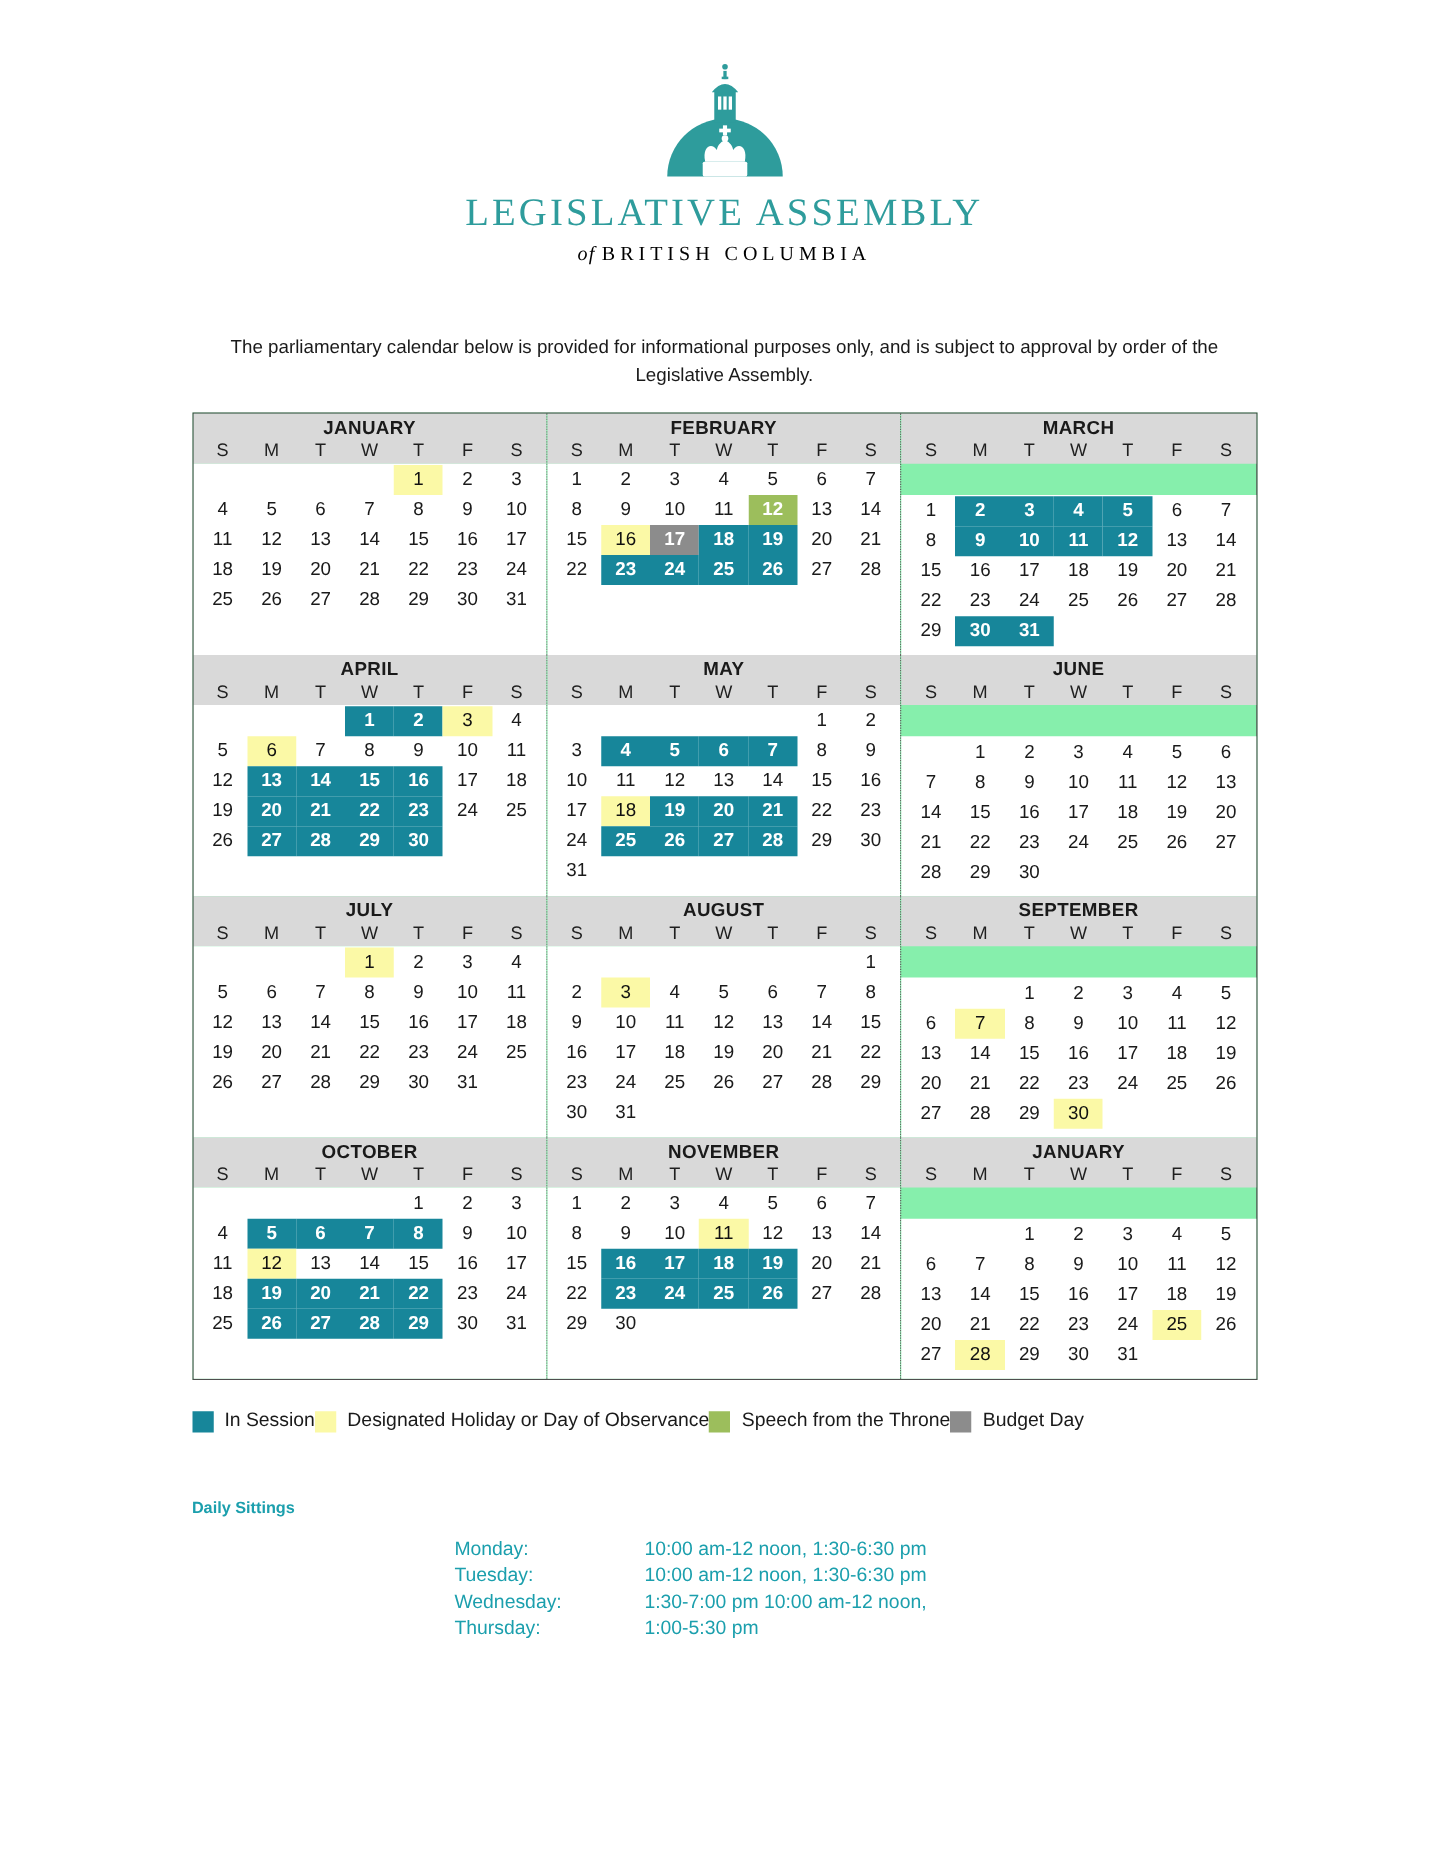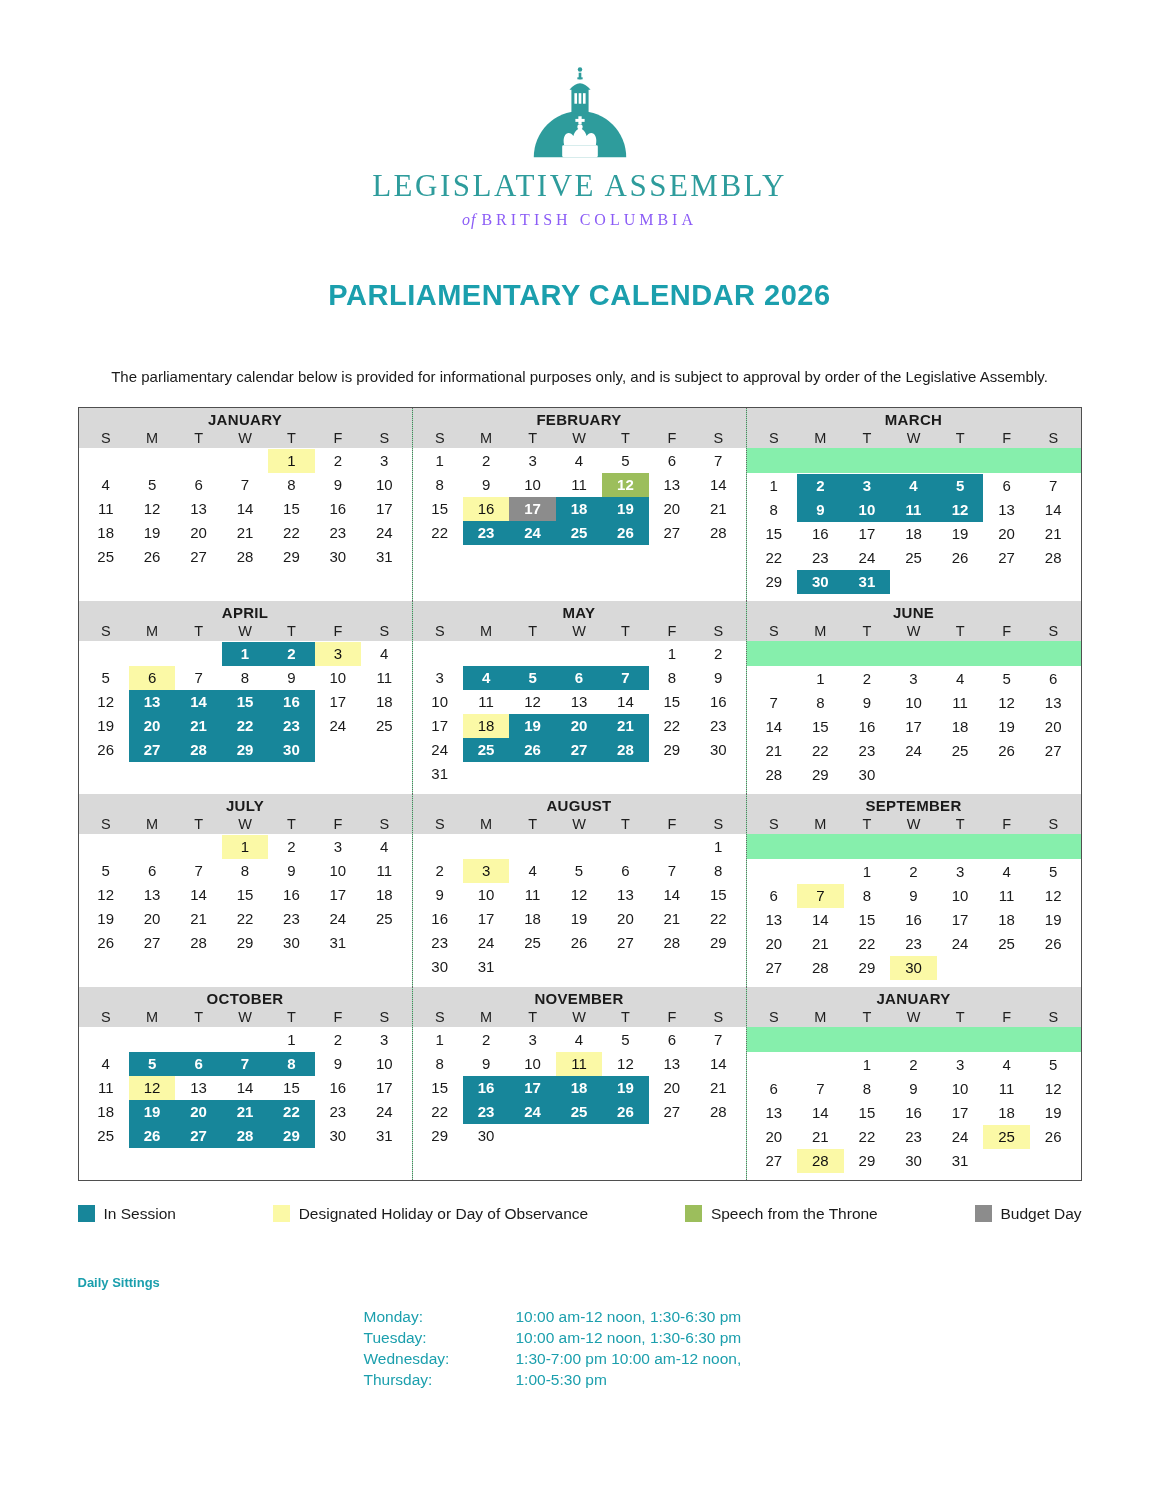--- a/index.html
+++ b/index.html
@@ -2,31 +2,31 @@
 <html style="--session: #17869A; --holiday: #FBF9A6; --throne: #9CBE5C; --budget: #8C8C8C; --accent: #1B9FAD; --logo_teal: #2E9C9C; --header_band: #D9D9D9;"><head>
 <meta charset="utf-8">
 <style>
   * { box-sizing: border-box; }
   html,body { margin:0; padding:0; }
   body {
     width:1159px; min-height:1500px; background:#ffffff;
     font-family:"Liberation Sans", sans-serif; color:#1a1a1a;
     overflow:hidden;
   }
-  .page { width:1004px; margin:16px auto; padding-top:46px; }
+  .page { width:852px; margin:0 auto; padding-top:46px; }
 
   
   .logo { text-align:center; }
   .logo svg { display:block; margin:0 auto; }
   .wordmark {
     font-family:"Liberation Serif", serif; color:var(--logo_teal,#2E9C9C);
     font-size:31px; letter-spacing:2.5px; margin-top:10px; white-space:nowrap;
   }
   .logo-sub {
-    font-family:"Liberation Serif", serif; color:#8b5cf6;
+    font-family:"Liberation Serif", serif; color:#000000;
     font-size:16px; letter-spacing:4px; margin-top:7px;
   }
   .logo-sub em { letter-spacing:1px; margin-right:5px; font-size:16px; }
 
   
   h1.page-title {
     text-align:center; color:var(--accent,#1B9FAD); font-size:29px;
     letter-spacing:0.5px; margin:50px 0 0; font-weight:bold;
   }
   .intro { font-size:15px; line-height:1.5; margin:54px 0 18px;text-align:center; }
@@ -48,21 +48,21 @@
     align-content:start; padding:1px 4px 7px; flex:1; background:#fff;
   }
   .day { height:24px; line-height:24px; text-align:center; font-size:15px; }
   .day.session { background:var(--session,#17869A); color:#fff; font-weight:bold; }
   .day.holiday { background:var(--holiday,#FBF9A6); color:#111; }
   .day.throne  { background:var(--throne,#9CBE5C); color:#fff; font-weight:bold; }
   .day.budget  { background:var(--budget,#8C8C8C); color:#fff; font-weight:bold; }
 
   
   .legend {
-    display:flex; justify-content:space-between; align-items:center;
+    display:flex; justify-content:flex-start; align-items:center;
     margin-top:24px; font-size:15.5px;
   }
   .legend-item { display:flex; align-items:center; gap:9px; }
   .chip { width:17px; height:17px; display:inline-block; flex:none; }
   .chip.session { background:var(--session,#17869A); }
   .chip.holiday { background:var(--holiday,#FBF9A6); }
   .chip.throne  { background:var(--throne,#9CBE5C); }
   .chip.budget  { background:var(--budget,#8C8C8C); }
 
   
@@ -99,21 +99,20 @@
         <rect x="93" y="86" width="14" height="4.5"></rect>
         <circle cx="100" cy="98" r="4"></circle>
         <path d="M76,126 C72,108 84,102 90,112 C92,102 100,100 100,100 C100,100 108,102 110,112 C116,102 128,108 124,126 Z"></path>
         <rect x="73" y="126" width="54" height="18" rx="2"></rect>
       </g>
     </svg>
     <div class="wordmark">LEGISLATIVE ASSEMBLY</div>
     <div class="logo-sub"><em>of</em><span>BRITISH COLUMBIA</span></div>
   </header>
 
-  <h1 class="page-title">PARLIAMENTARY CALENDAR 2026</h1>
 
   <p class="intro">The parliamentary calendar below is provided for informational purposes only, and is subject to approval by order of the Legislative Assembly.</p>
 
   <div class="calendar" id="months-grid">
       <div class="month">
         <div class="month-head">
           <div class="month-name">JANUARY</div>
           <div class="weekdays">
             <span>S</span>
             <span>M</span>

